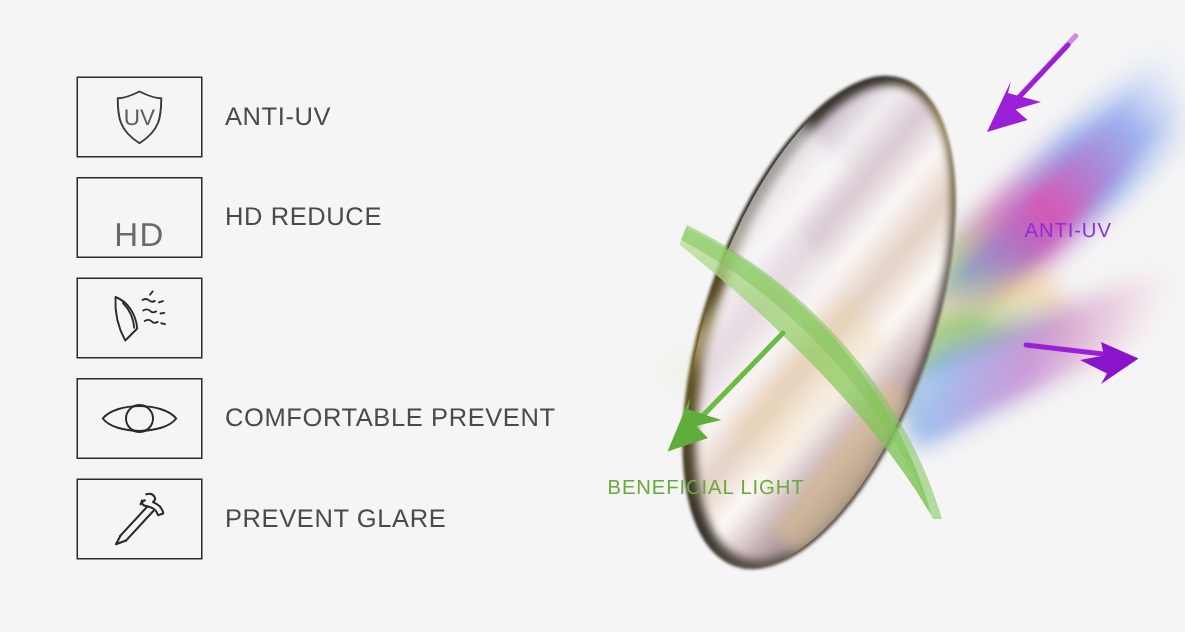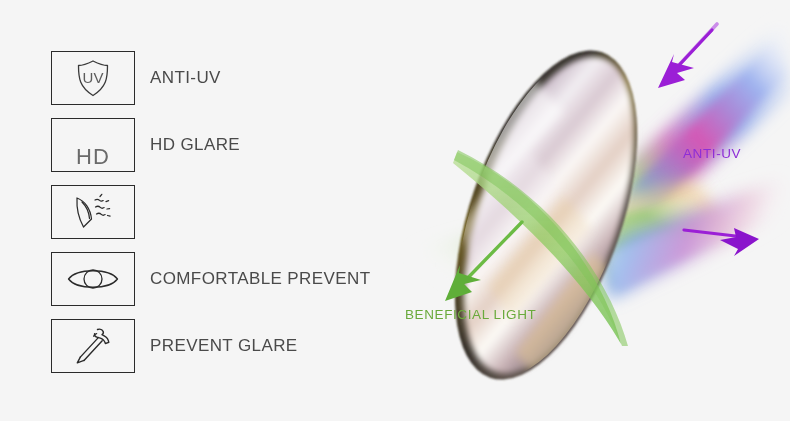--- a/index.html
+++ b/index.html
@@ -85,21 +85,21 @@
     white-space: nowrap;
     font-weight: 400;
   }
   #label-anti-uv {
     left: 287px;
     top: 146px;
     color: #8e2ed6;
   }
   #label-beneficial-light {
     left: 9px;
-    top: 307px;
+    top: 317px;
     color: #6aaa3c;
   }
 </style>
 </head>
 <body>
 
 <div id="stage">
 
   <div id="feature-list">
 
@@ -110,21 +110,21 @@
           <text x="22" y="27" text-anchor="middle" font-family="Liberation Sans, sans-serif" font-size="15" fill="#5c5c5c">UV</text>
         </svg>
       </div>
       <div class="feature-label">ANTI-UV</div>
     </div>
 
     <div class="feature-row">
       <div class="feature-icon-box">
         <span class="hd-text">HD</span>
       </div>
-      <div class="feature-label">HD GLARE</div>
+      <div class="feature-label">HD REDUCE</div>
     </div>
 
     <div class="feature-row">
       <div class="feature-icon-box">
         <svg width="46" height="40" viewBox="0 0 46 40" aria-hidden="true">
           <g fill="none" stroke="#2b2b2b" stroke-width="1.25" stroke-linecap="round" stroke-linejoin="round">
             <path d="M7 6 C15 9 20.5 17 21.5 27 L13.5 35 C8.5 26 6.5 15 7 6 Z"></path>
             <path d="M12 10 C16.5 14.5 19 20.5 19.5 26.5"></path>
             <path d="M25 8 q2.5 -1.6 4.6 0.4 q1.6 1.5 3.6 0.2"></path>
             <path d="M25.5 15 q2.6 -1.7 4.8 0.4 q1.7 1.6 3.8 0.2"></path>

